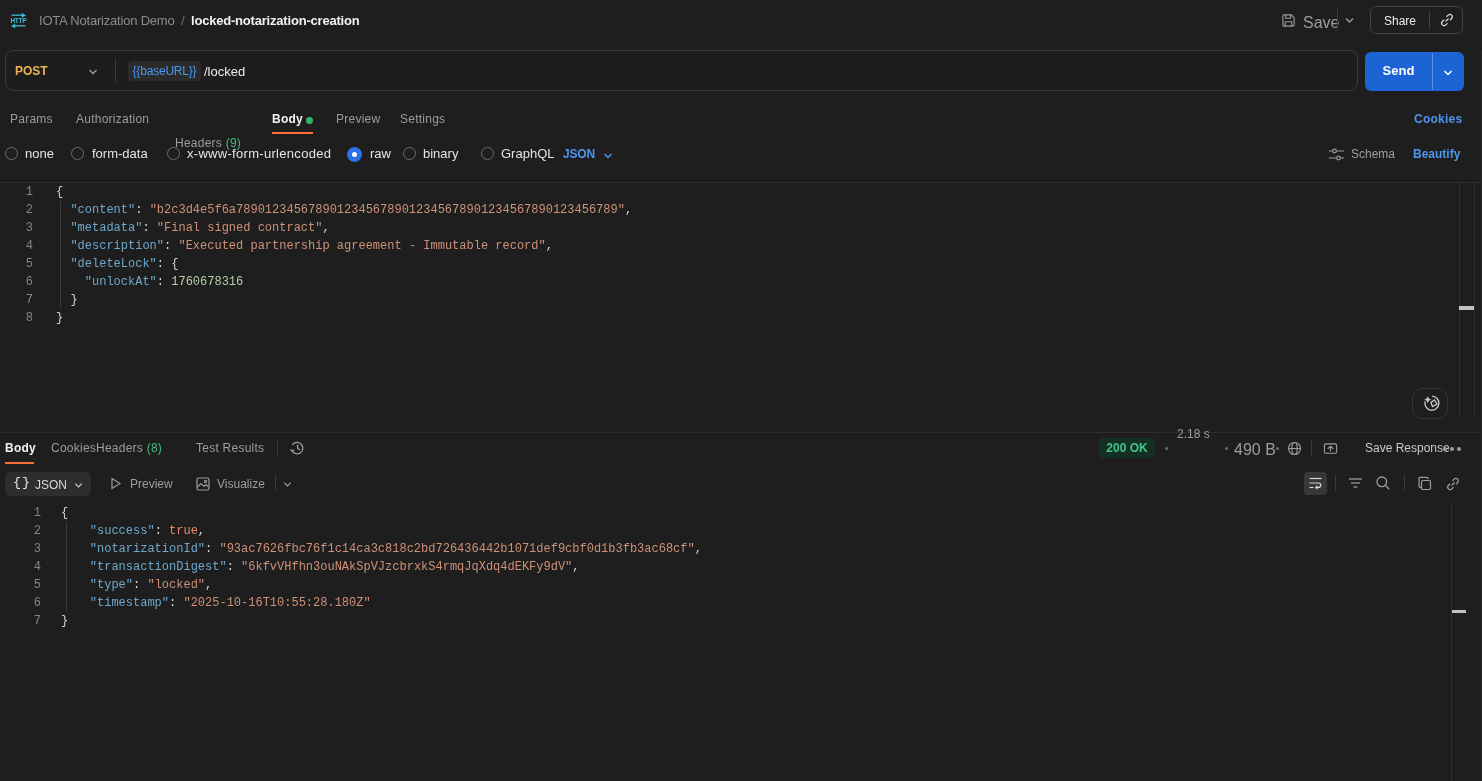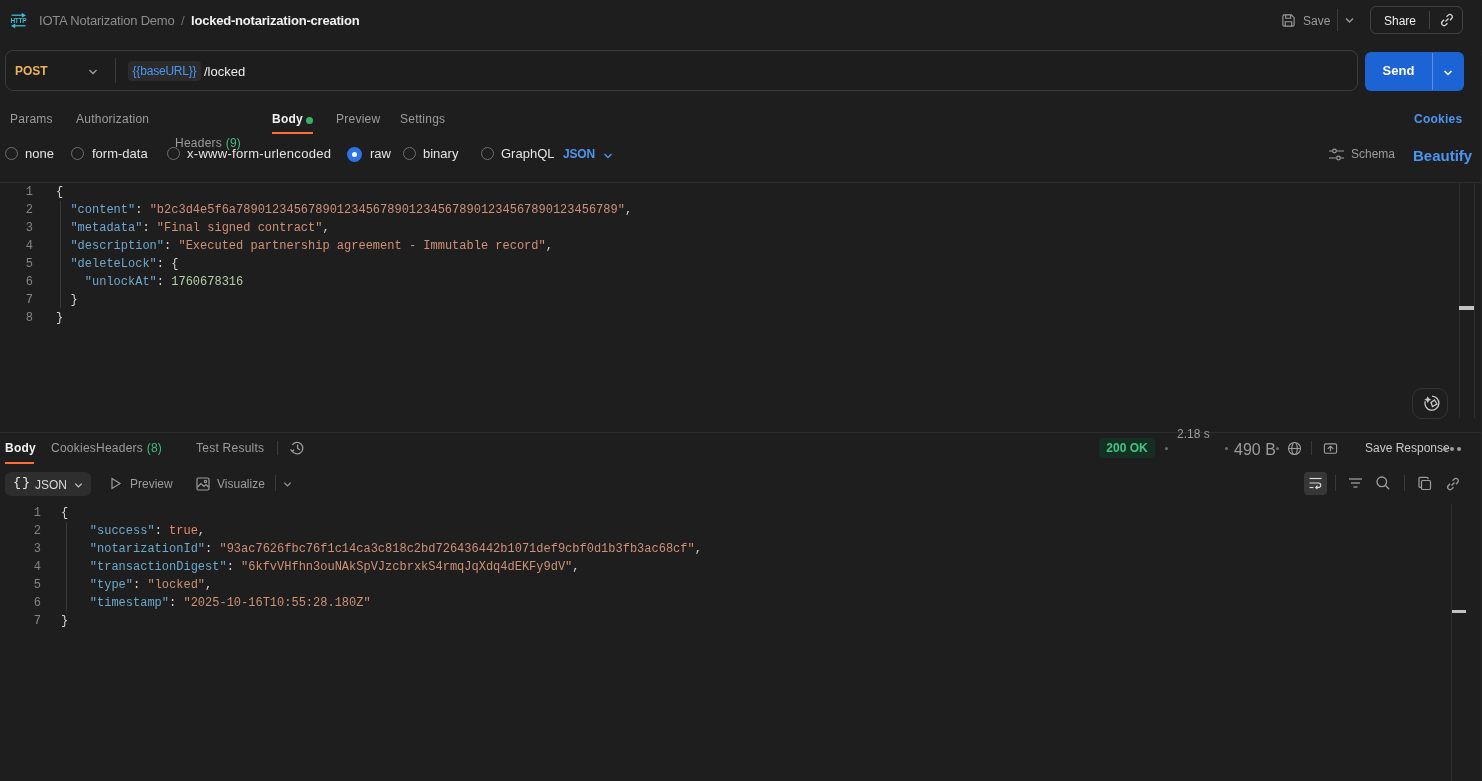--- a/index.html
+++ b/index.html
@@ -28,21 +28,21 @@
   <div class="abs" style="left:181px;top:13px;font-size:13px;color:#6e6e6e;">/</div>
   <div class="abs" style="left:191px;top:13px;font-size:13px;color:#f2f2f2;font-weight:bold;letter-spacing:-0.2px;">locked-notarization-creation</div>
 
   <svg class="abs ico" style="left:1281px;top:13px;" width="15" height="15" viewBox="0 0 16 16">
     <g fill="none" stroke="#9c9c9c" stroke-width="1.2">
       <path d="M2 3.5 a1.5 1.5 0 0 1 1.5 -1.5 H11 L14 5 V12.5 a1.5 1.5 0 0 1 -1.5 1.5 H3.5 A1.5 1.5 0 0 1 2 12.5 Z"></path>
       <path d="M5 2.2 V5.6 H10.3 V2.2"></path>
       <path d="M4.5 14 V9.3 H11.5 V14"></path>
     </g>
   </svg>
-  <div class="abs" style="left:1303px;top:14px;font-size:12px;color:#9c9c9c;">Save</div>
+  <div class="abs" style="left:1303px;top:14px;font-size:16px;color:#9c9c9c;">Save</div>
   <div class="abs" style="left:1337px;top:9px;width:1px;height:22px;background:#3a3a3a;"></div>
   <svg class="abs" style="left:1344px;top:15px;" width="11" height="11" viewBox="0 0 11 11">
       <path d="M2 3.5 L5.5 7 L9 3.5" stroke="#9c9c9c" stroke-width="1.4" fill="none"></path>
     </svg>
 
   <div class="abs" style="left:1370px;top:6px;width:93px;height:28px;border:1px solid #424242;border-radius:6px;"></div>
   <div class="abs" style="left:1384px;top:14px;font-size:12px;color:#ececec;">Share</div>
   <div class="abs" style="left:1429px;top:11px;width:1px;height:18px;background:#424242;"></div>
   <svg class="abs" style="left:1439px;top:12px;" width="16" height="16" viewBox="0 0 16 16">
     <g fill="none" stroke="#d6d6d6" stroke-width="1.3">
@@ -102,21 +102,21 @@
 
   <svg class="abs" style="left:1328px;top:0px;" width="17" height="17" viewBox="0 0 17 17">
     <g stroke="#9c9c9c" stroke-width="1.2" fill="none">
       <path d="M1 5 H4.5 M8.5 5 H16"></path>
         <circle cx="6.5" cy="5" r="1.8"></circle>
       <path d="M1 12 H8.5 M12.5 12 H16"></path>
         <circle cx="10.5" cy="12" r="1.8"></circle>
     </g>
   </svg>
   <div class="abs" style="left:1351px;top:1px;font-size:12px;color:#9c9c9c;">Schema</div>
-  <div class="abs" style="left:1413px;top:1px;font-size:15px;color:#4c96f0;font-weight:bold;">Beautify</div>
+  <div class="abs" style="left:1413px;top:1px;font-size:12px;color:#4c96f0;font-weight:bold;">Beautify</div>
 </div>
 
 <div class="abs" style="left:0;top:182px;width:1482px;height:1px;background:#2e2e2e;"></div>
 <pre class="abs mono" style="left:0;top:183px;width:33px;text-align:right;font-size:12px;line-height:18px;color:#858585;">1
 2
 3
 4
 5
 6
 7

